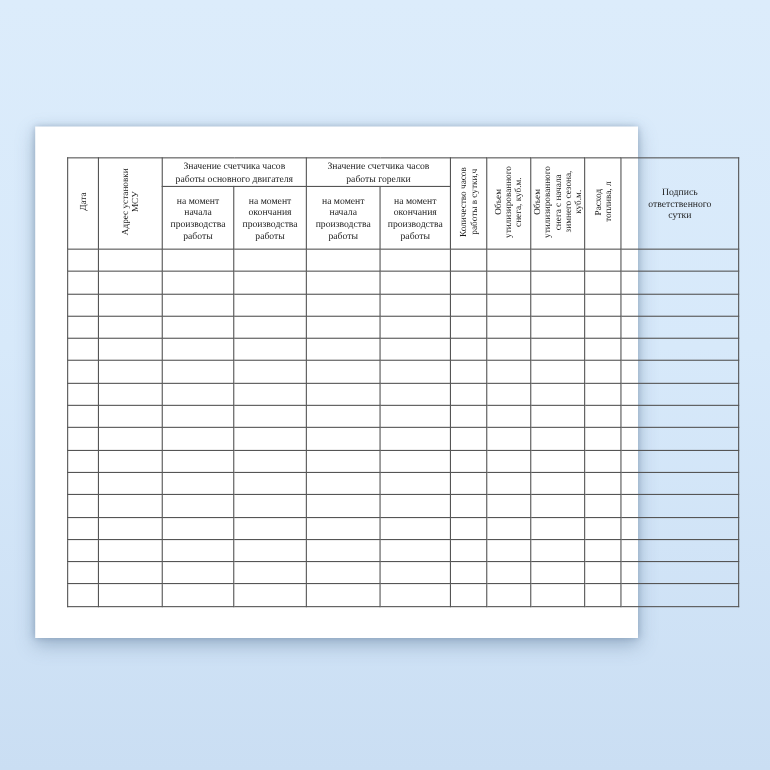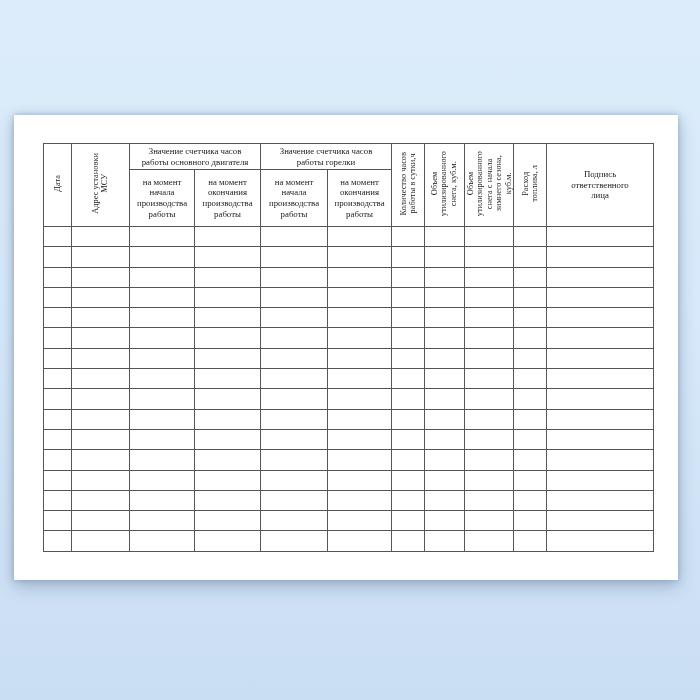--- a/index.html
+++ b/index.html
@@ -14,23 +14,23 @@
     width: 700px;
     height: 700px;
     overflow: hidden;
     background: linear-gradient(180deg,
       var(--background-top, #dcecfb) 0%,
       #d7e9fa 45%,
       var(--background-bottom, #cadef3) 100%);
   }
   .paper {
     position: absolute;
-    left: 14px;
+    left: 32px;
     top: 115px;
-    width: 664px;
+    width: 548px;
     height: 465px;
     background: var(--paper, #ffffff);
     box-shadow:
       0 0 6px rgba(112, 134, 162, 0.55),
       0 6px 16px rgba(98, 124, 155, 0.45);
   }
   table.log {
     position: absolute;
     left: 29px;
     top: 28px;
@@ -100,21 +100,21 @@
 снега, куб.м.</span></th>
           <th rowspan="2"><span class="vtext">Объем
 утилизированного
 снега с начала
 зимнего сезона,
 куб.м.</span></th>
           <th rowspan="2"><span class="vtext">Расход
 топлива, л</span></th>
           <th rowspan="2" class="hhead">Подпись
 ответственного
-лица</th>
+сутки</th>
         </tr>
         <tr class="r2">
           <th>на момент
 начала
 производства
 работы</th>
           <th>на момент
 окончания
 производства
 работы</th>

